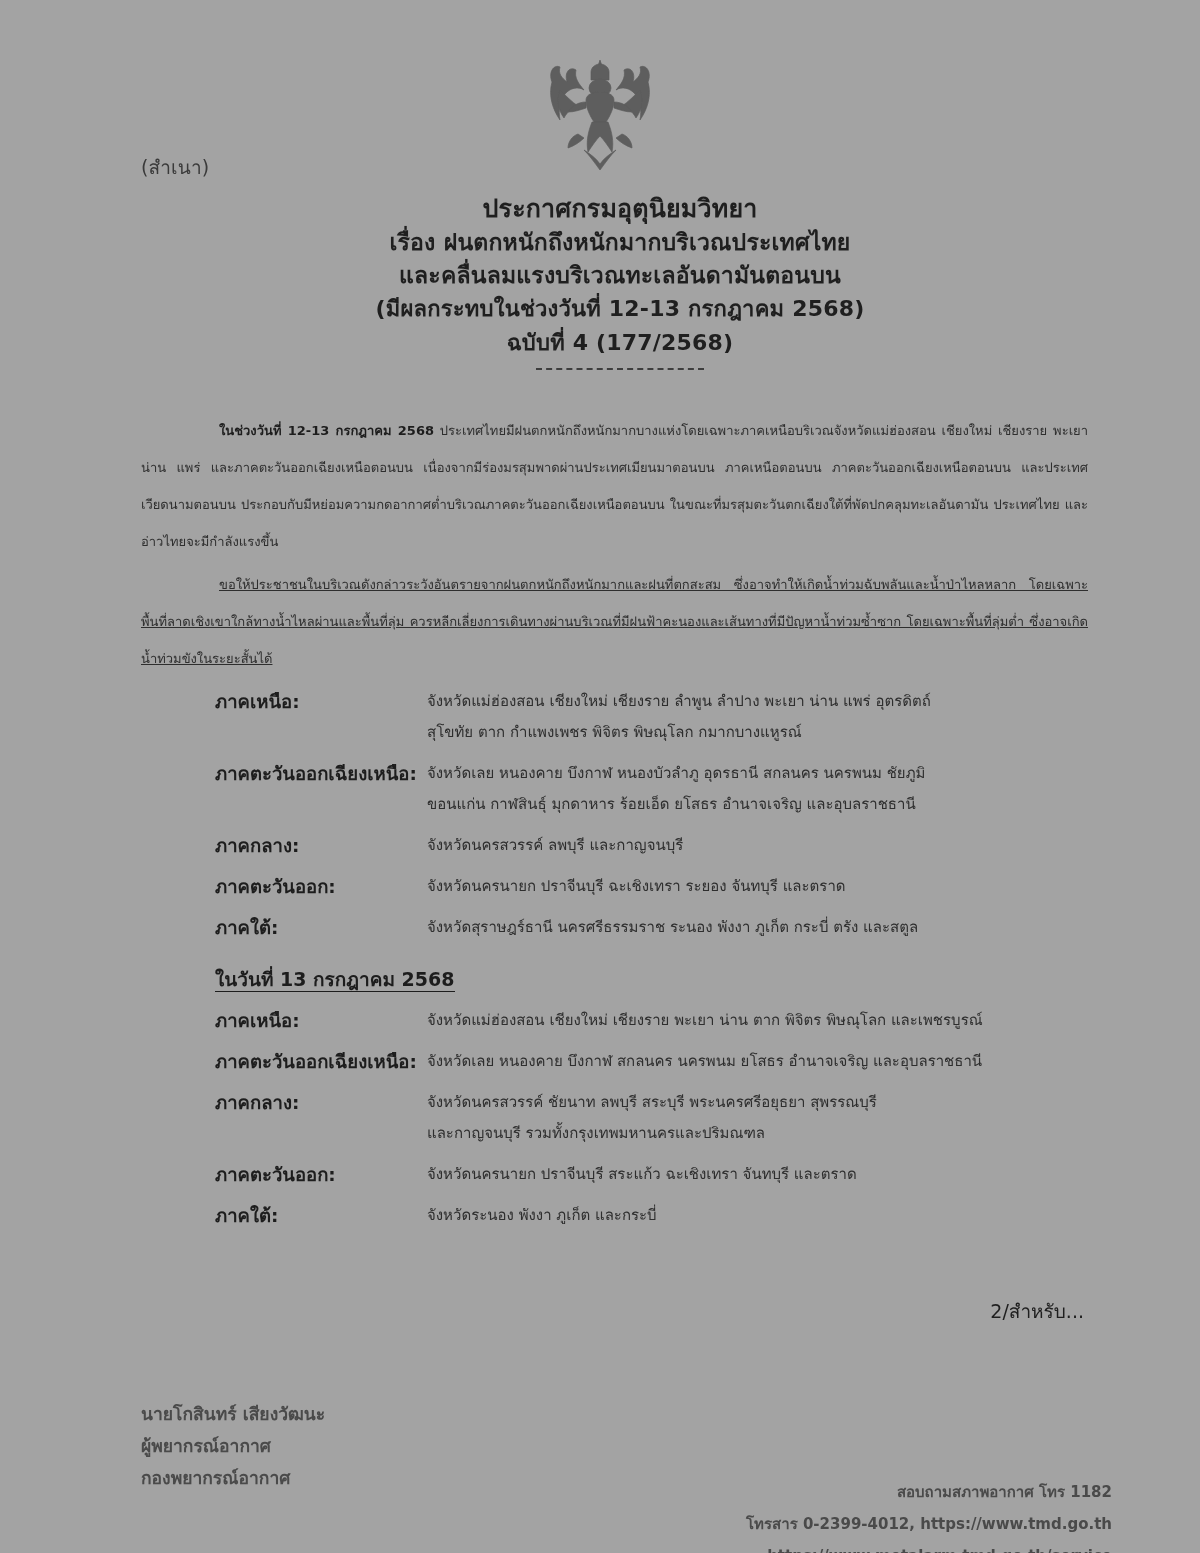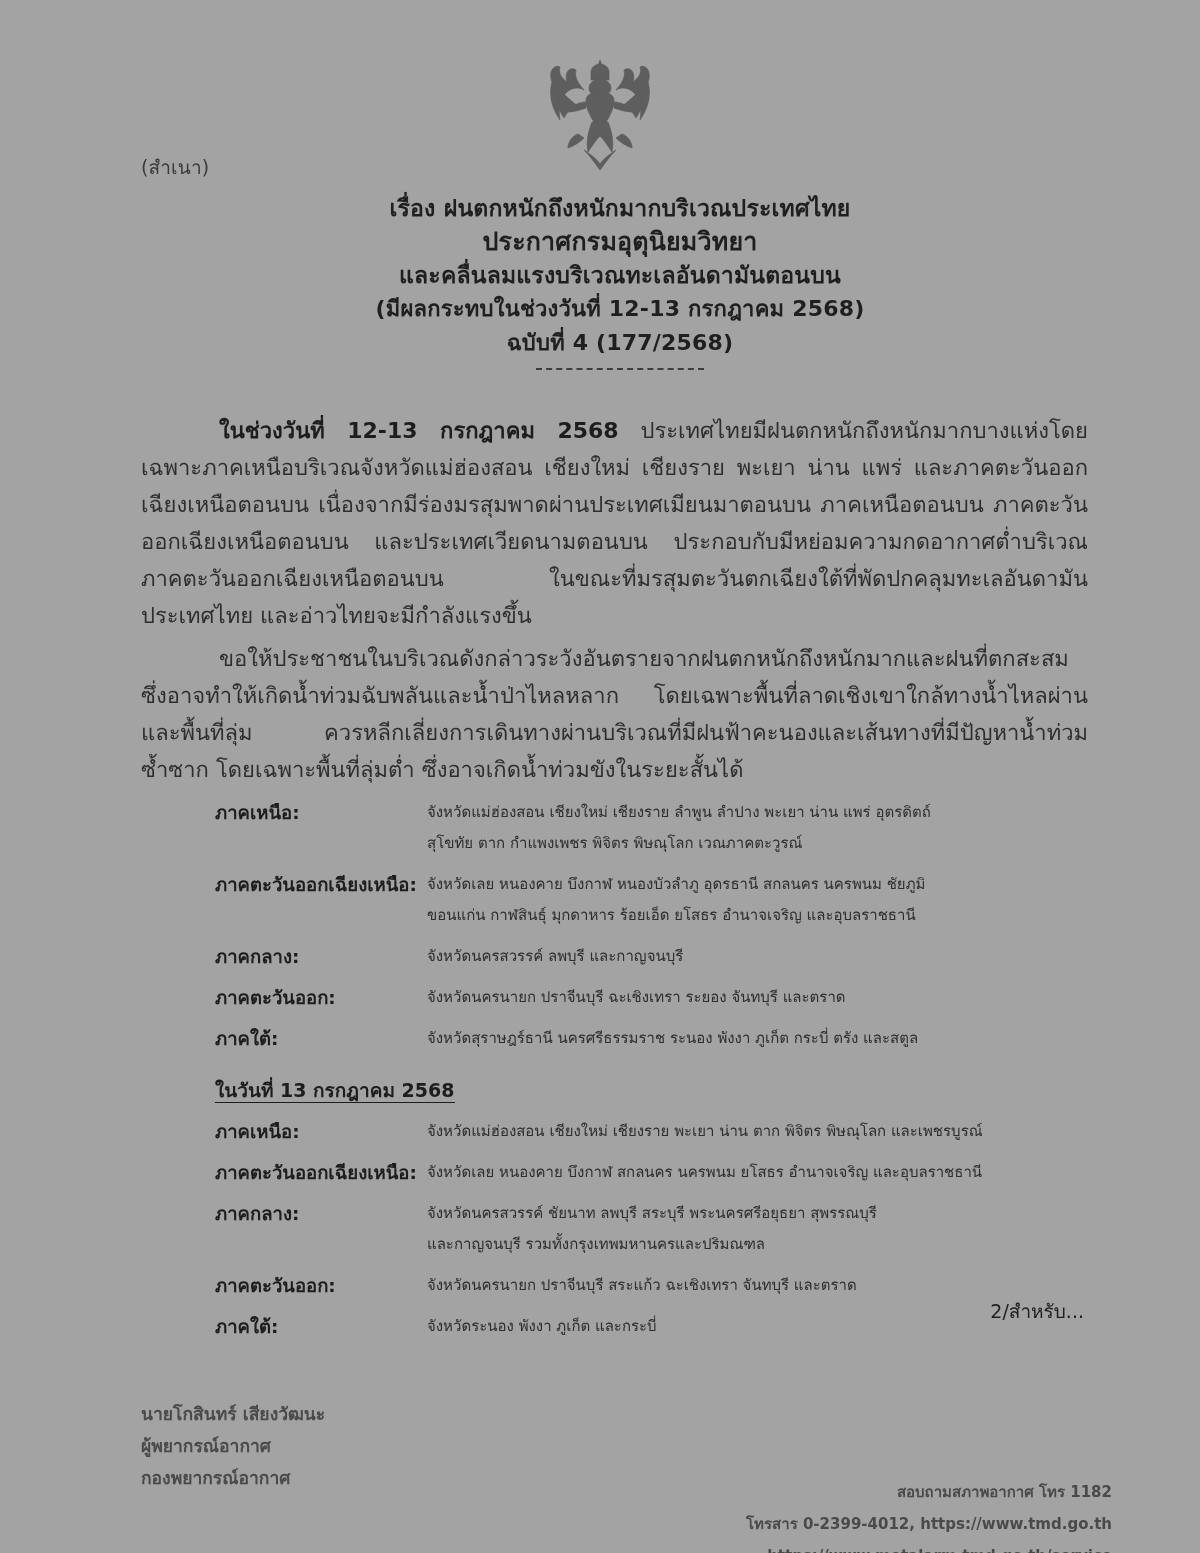--- a/index.html
+++ b/index.html
@@ -72,32 +72,32 @@
 
   
   .body {
     position: absolute;
     left: 141px;
     right: 112px;
     top: 412px;
   }
   p.para {
     margin: 0 0 4px 0;
-    font-size: 22px;
+    font-size: 13px;
     line-height: 37px;
     text-align: justify;
     text-justify: inter-word;
     text-indent: 78px;
     color: #2e2e2e;
   }
   p.para .lead {
     font-weight: 700;
     color: #1d1d1d;
   }
-  p.para.second { margin-top: 6px; }
+  p.para.second { margin-top: 6px; text-decoration: underline; }
 
   .intro-line {
     margin: 14px 0 0 0;
     padding-left: 74px;
     font-size: 18.5px;
     line-height: 34px;
     color: #2e2e2e;
   }
 
   
@@ -199,42 +199,42 @@
         <path d="M88 92 C94 94 98 100 98 106 C92 104 86 100 82 96 Z"></path>
         <path d="M50 108 C56 112 62 116 66 122 C70 116 76 112 82 108
                  C76 114 72 120 66 128 C60 120 56 114 50 108 Z"></path>
       </g>
     </svg>
   </div>
 
   <div class="copy-mark">(สำเนา)</div>
 
   <div class="title-block">
+    <div class="t-line t-main">ประกาศกรมอุตุนิยมวิทยา</div>
     <div class="t-line t-sub">เรื่อง ฝนตกหนักถึงหนักมากบริเวณประเทศไทย</div>
-    <div class="t-line t-main">ประกาศกรมอุตุนิยมวิทยา</div>
     <div class="t-line t-sub2">และคลื่นลมแรงบริเวณทะเลอันดามันตอนบน</div>
     <div class="t-line t-effect">(มีผลกระทบในช่วงวันที่ 12-13  กรกฎาคม 2568)</div>
     <div class="t-line t-issue">ฉบับที่ 4 (177/2568)</div>
     <div class="divider"></div>
   </div>
 
   <div class="body">
 
     <p class="para"><span class="lead">ในช่วงวันที่ 12-13 กรกฎาคม 2568</span><span> ประเทศไทยมีฝนตกหนักถึงหนักมากบางแห่งโดยเฉพาะภาคเหนือบริเวณจังหวัดแม่ฮ่องสอน เชียงใหม่ เชียงราย พะเยา น่าน แพร่ และภาคตะวันออกเฉียงเหนือตอนบน เนื่องจากมีร่องมรสุมพาดผ่านประเทศเมียนมาตอนบน ภาคเหนือตอนบน ภาคตะวันออกเฉียงเหนือตอนบน และประเทศเวียดนามตอนบน ประกอบกับมีหย่อมความกดอากาศต่ำบริเวณภาคตะวันออกเฉียงเหนือตอนบน ในขณะที่มรสุมตะวันตกเฉียงใต้ที่พัดปกคลุมทะเลอันดามัน ประเทศไทย และอ่าวไทยจะมีกำลังแรงขึ้น</span></p>
 
     <p class="para second">ขอให้ประชาชนในบริเวณดังกล่าวระวังอันตรายจากฝนตกหนักถึงหนักมากและฝนที่ตกสะสม ซึ่งอาจทำให้เกิดน้ำท่วมฉับพลันและน้ำป่าไหลหลาก โดยเฉพาะพื้นที่ลาดเชิงเขาใกล้ทางน้ำไหลผ่านและพื้นที่ลุ่ม ควรหลีกเลี่ยงการเดินทางผ่านบริเวณที่มีฝนฟ้าคะนองและเส้นทางที่มีปัญหาน้ำท่วมซ้ำซาก โดยเฉพาะพื้นที่ลุ่มต่ำ ซึ่งอาจเกิดน้ำท่วมขังในระยะสั้นได้</p>
 
 
     <table class="region-table">
         <tbody>
       <tr>
         <td class="lbl">ภาคเหนือ:</td>
         <td class="val">
           <span class="vline">จังหวัดแม่ฮ่องสอน เชียงใหม่ เชียงราย ลำพูน ลำปาง พะเยา น่าน แพร่ อุตรดิตถ์</span>
-          <span class="vline">สุโขทัย ตาก กำแพงเพชร พิจิตร พิษณุโลก เวณภาคตะวูรณ์</span>
+          <span class="vline">สุโขทัย ตาก กำแพงเพชร พิจิตร พิษณุโลก กมากบางแหูรณ์</span>
         </td>
       </tr>
       <tr>
         <td class="lbl">ภาคตะวันออกเฉียงเหนือ:</td>
         <td class="val">
           <span class="vline">จังหวัดเลย หนองคาย บึงกาฬ หนองบัวลำภู อุดรธานี สกลนคร นครพนม ชัยภูมิ</span>
           <span class="vline">ขอนแก่น กาฬสินธุ์ มุกดาหาร ร้อยเอ็ด ยโสธร อำนาจเจริญ และอุบลราชธานี</span>
         </td>
       </tr>
       <tr>

